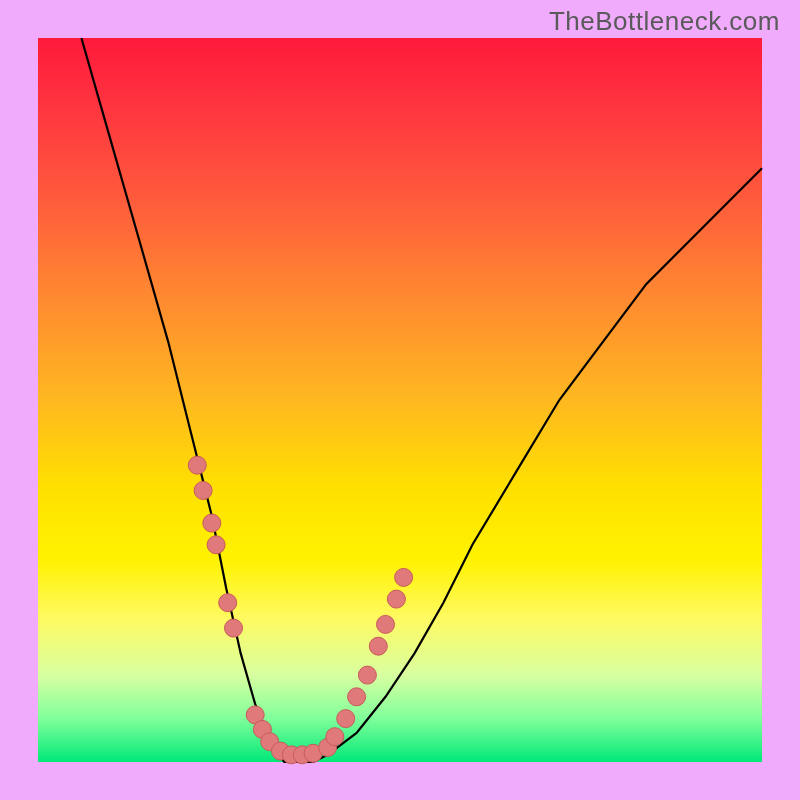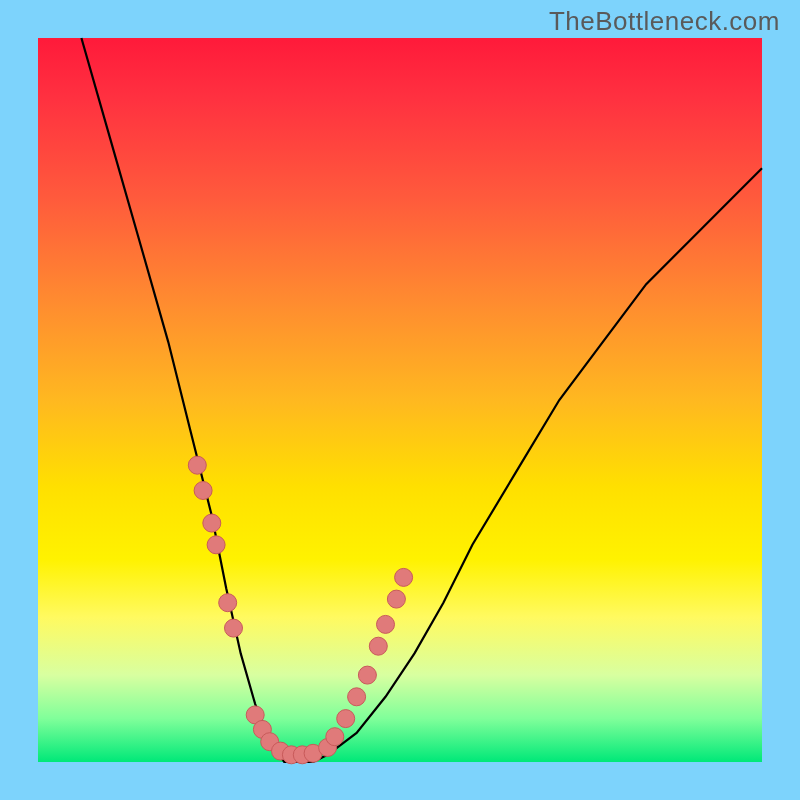--- a/index.html
+++ b/index.html
@@ -10,21 +10,21 @@
     background: #000;
     overflow: hidden;
     font-family: Arial, Helvetica, sans-serif;
   }
   .frame {
     position: absolute;
     left: 0;
     top: 0;
     width: 800px;
     height: 800px;
-    background: #7dd3fc;
+    background: #f0abfc;
   }
   .plot {
     position: absolute;
     left: 38px;
     top: 38px;
     width: 724px;
     height: 724px;
     background: linear-gradient(to bottom,
       #ff1a3a 0%,
       #ff3040 8%,

